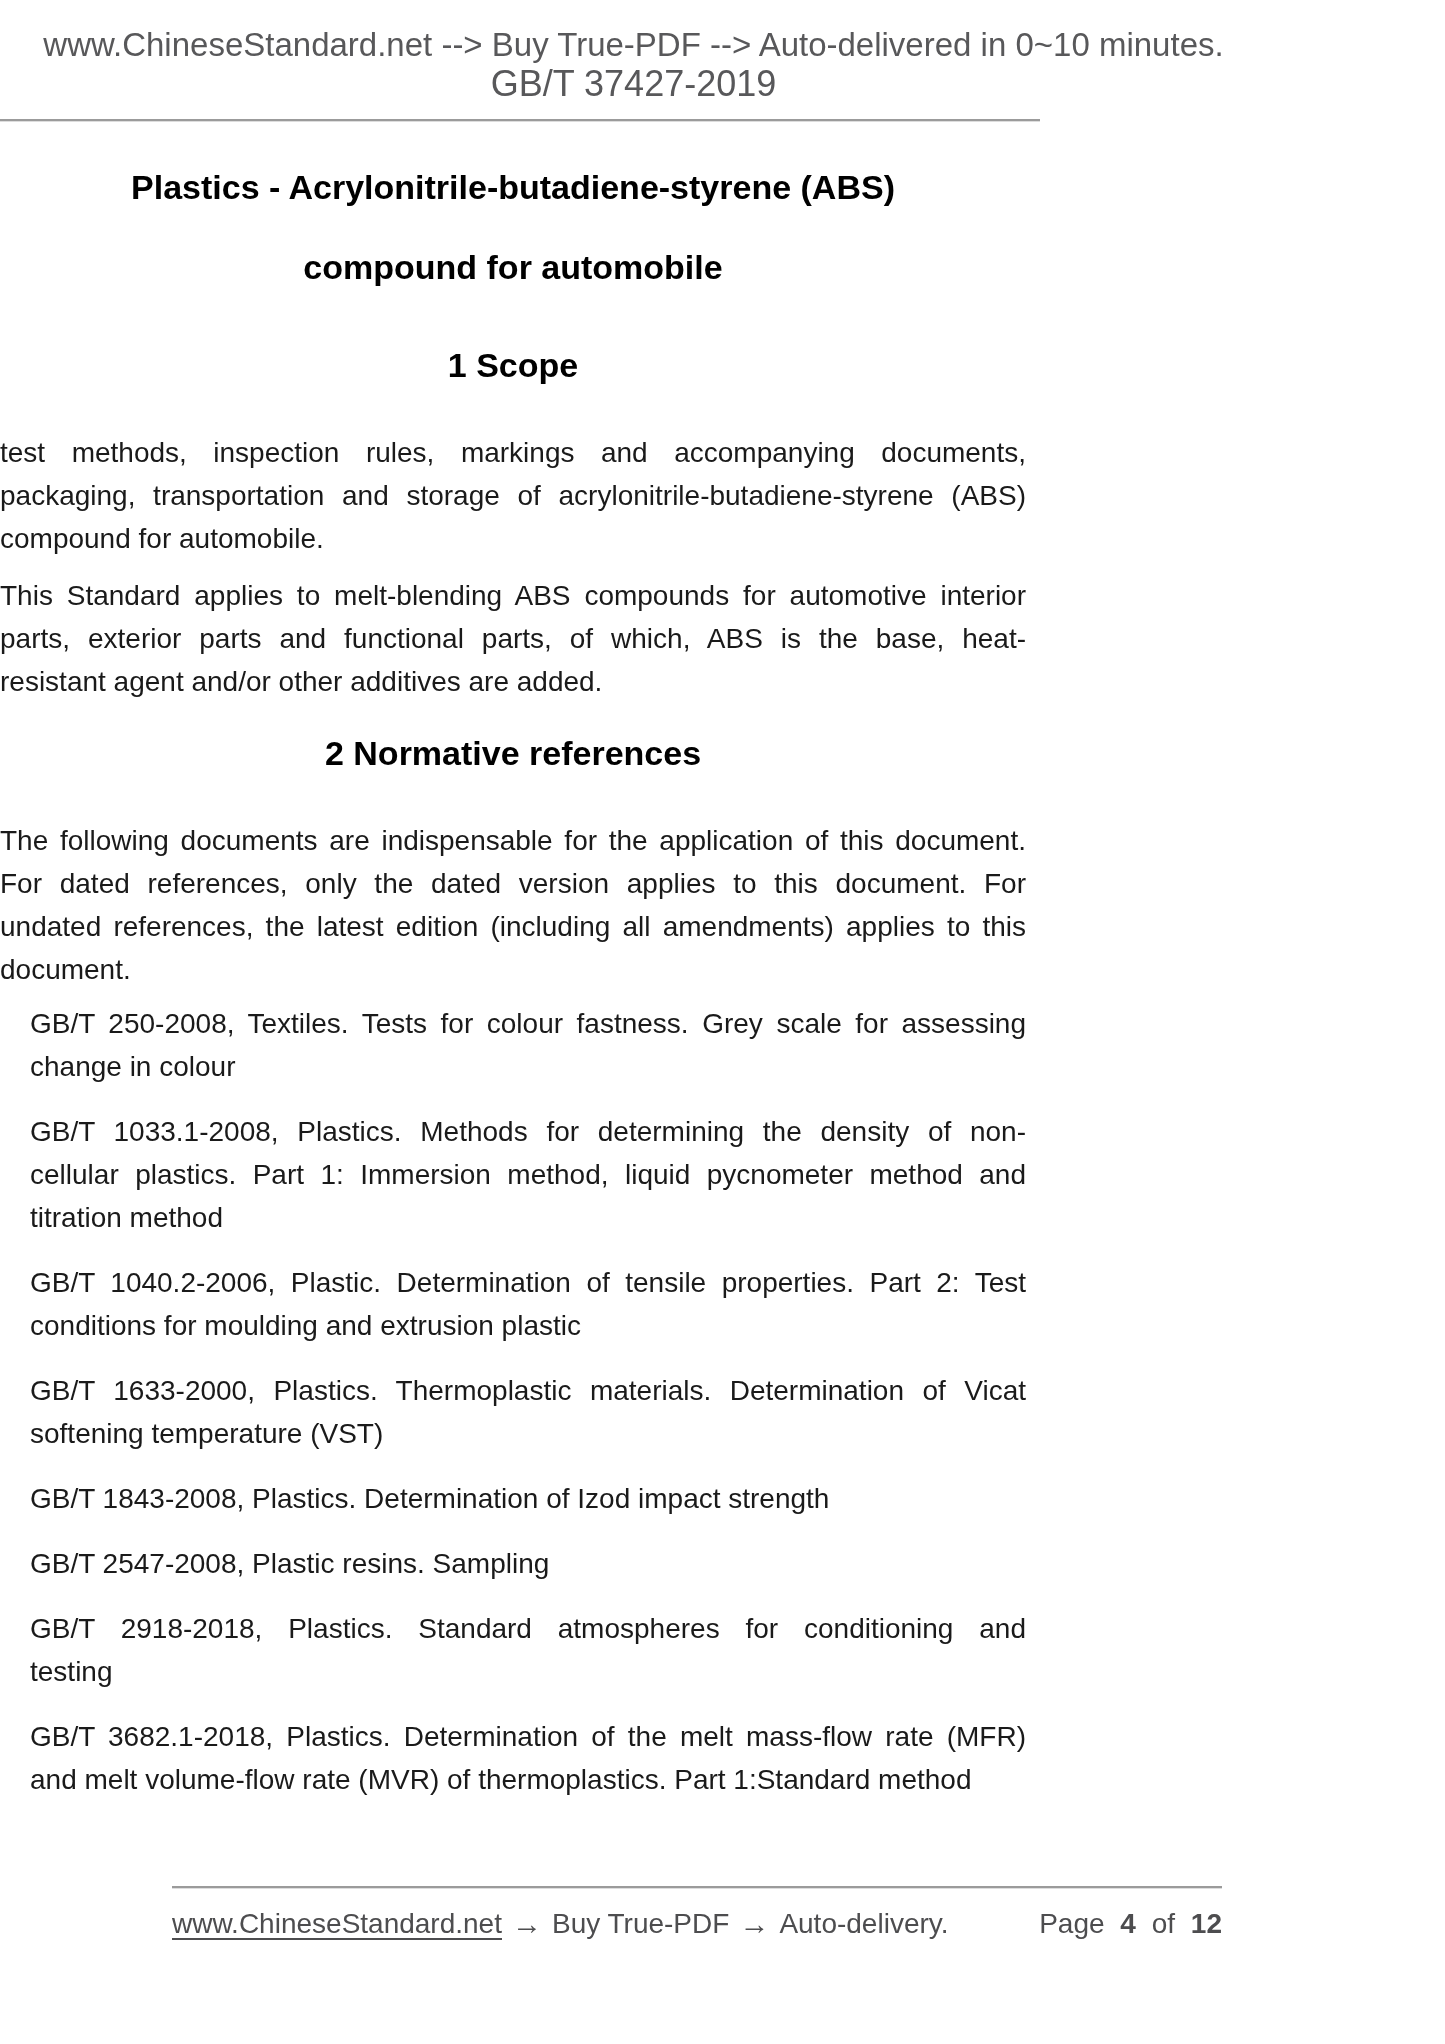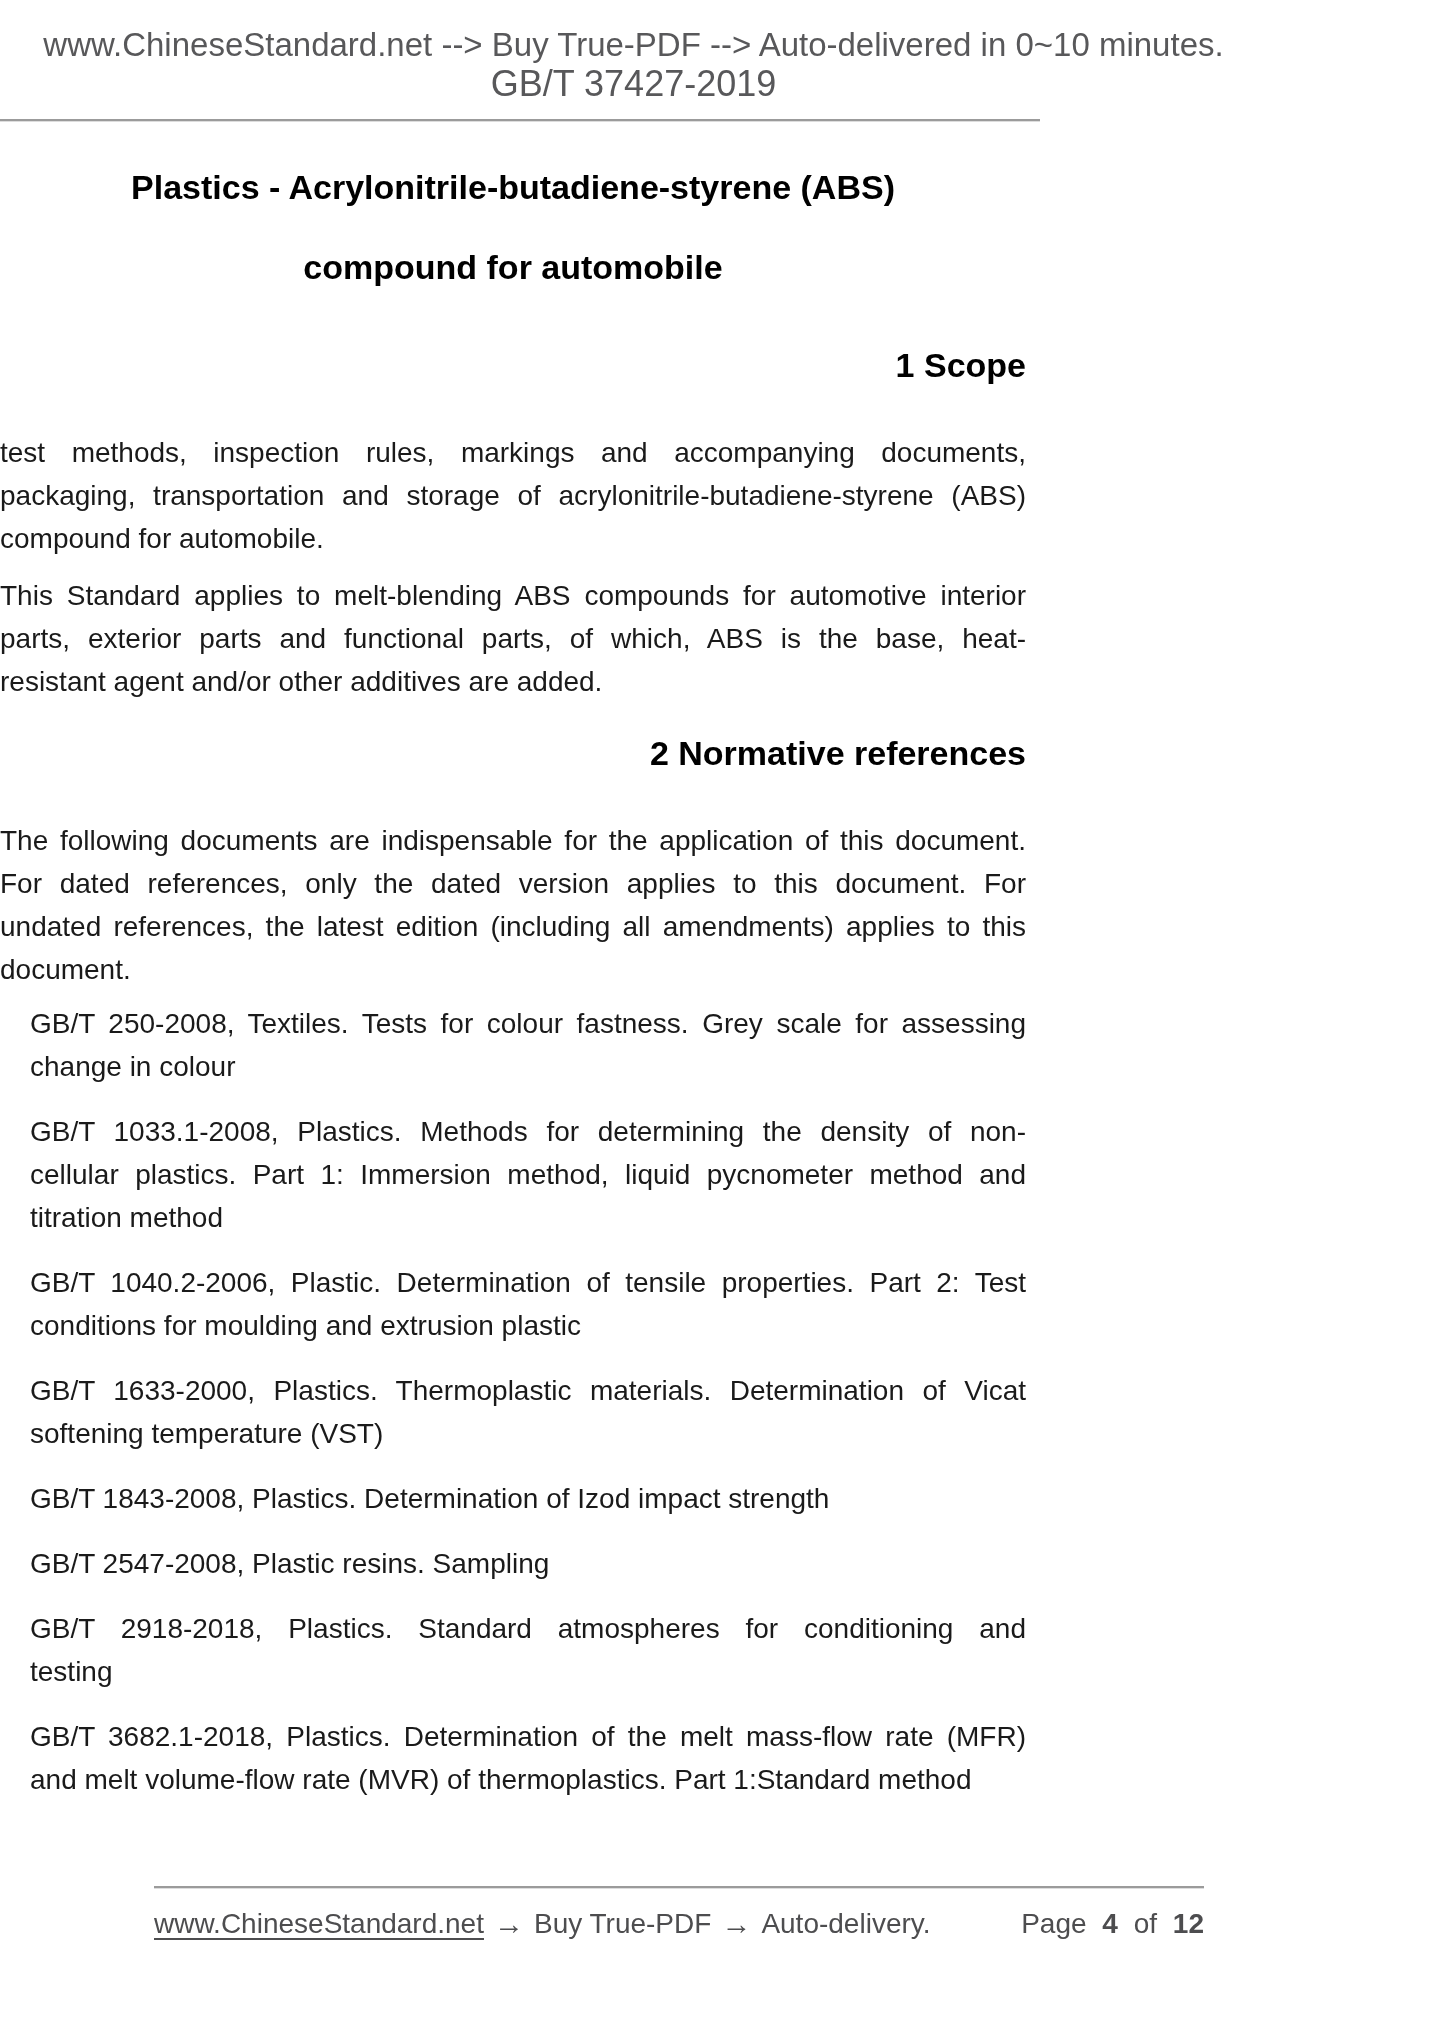--- a/index.html
+++ b/index.html
@@ -27,38 +27,38 @@
 
   .title {
     margin:26px 0 0 0;
     font-size:34px; font-weight:700; color:#000000;
     line-height:80px; text-align:center;
   }
   .title span { display:block; }
 
   .h-sec {
     margin:0; font-size:34px; font-weight:700; color:#000000;
-    line-height:44px; text-align:right;
+    line-height:44px; text-align:center;
   }
   .h-scope { margin-top:36px; }
   .h-norm  { margin-top:28px; }
 
   .p { font-size:28px; line-height:43px; color:#1a1a1a; }
   .p .pl { text-align:justify; text-align-last:justify; }
   .p .pl.last { text-align-last:left; }
   .p1 { margin-top:44px; }
   .p2 { margin-top:14px; }
   .p3 { margin-top:44px; }
 
   .ref { margin-left:30px; width:996px; }
   .ref-first { margin-top:11px; }
   .ref-next  { margin-top:22px; }
 
   
-  .ftr { position:absolute; top:1886px; left:154px; width:1076px; color:#4d4d4f; }
+  .ftr { position:absolute; top:1886px; left:172px; width:1076px; color:#4d4d4f; }
   .ftr .rule { left:0; width:1050px; }
   .ftr-row {
     margin-top:14px; width:1050px;
     display:flex; justify-content:space-between; align-items:center;
     font-size:28px; line-height:44px;
   }
   .ftr-left  { display:flex; align-items:center; }
   .ftr-left .seg { margin-right:10px; }
   .ftr-link { color:#4d4d4f; text-decoration:underline; text-underline-offset:5px; cursor:pointer; }
   .arrow { font-size:30px; margin-right:10px; }

